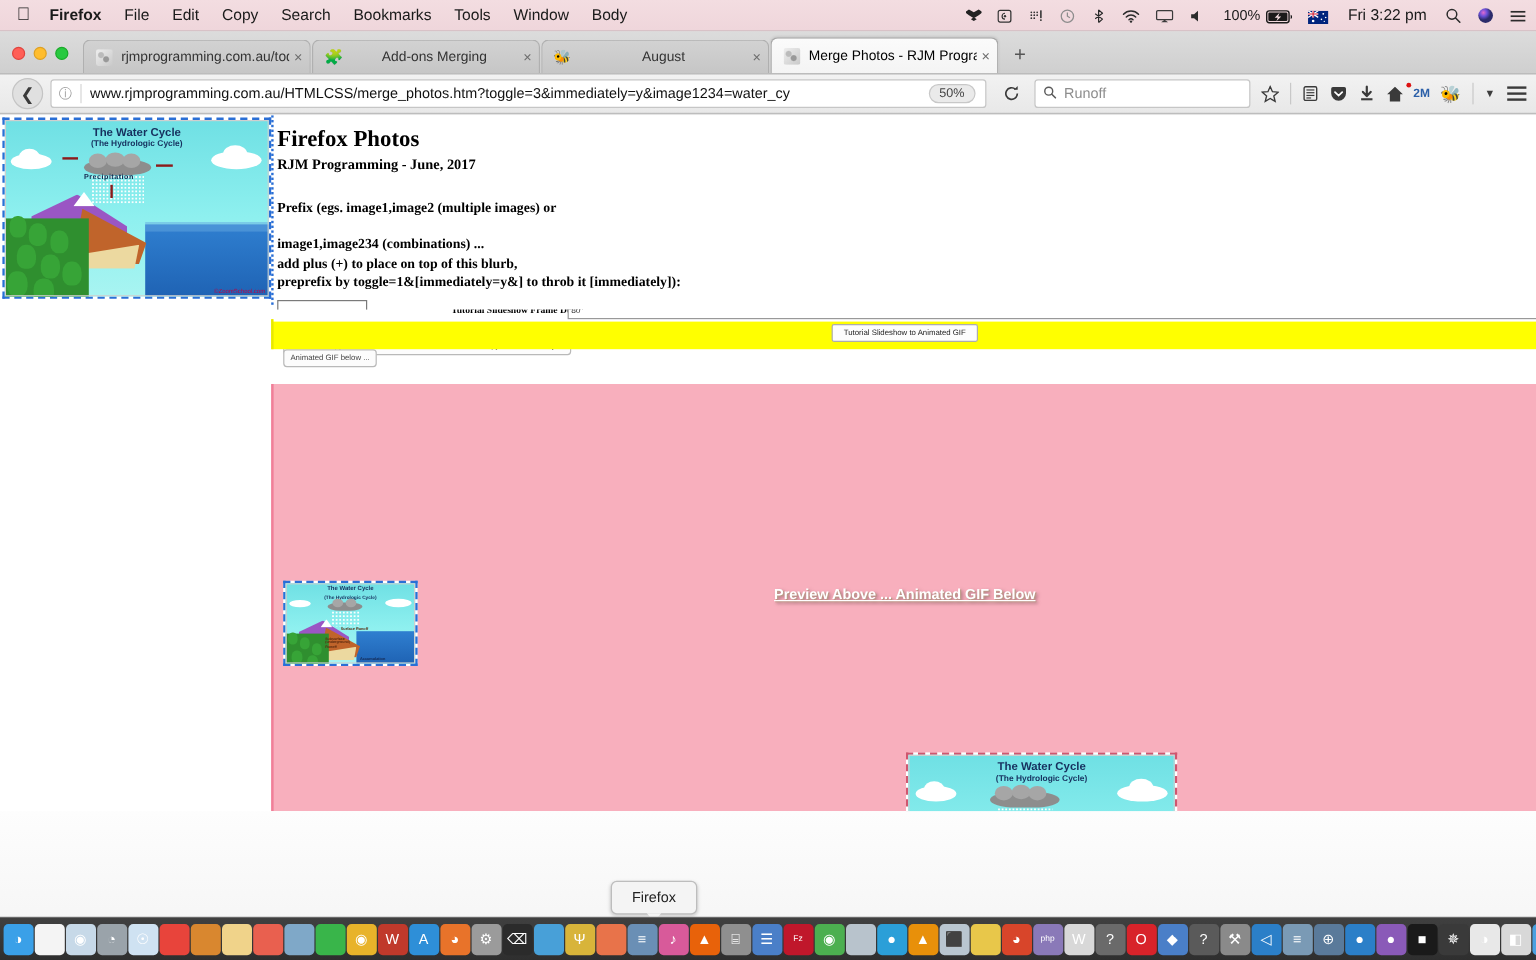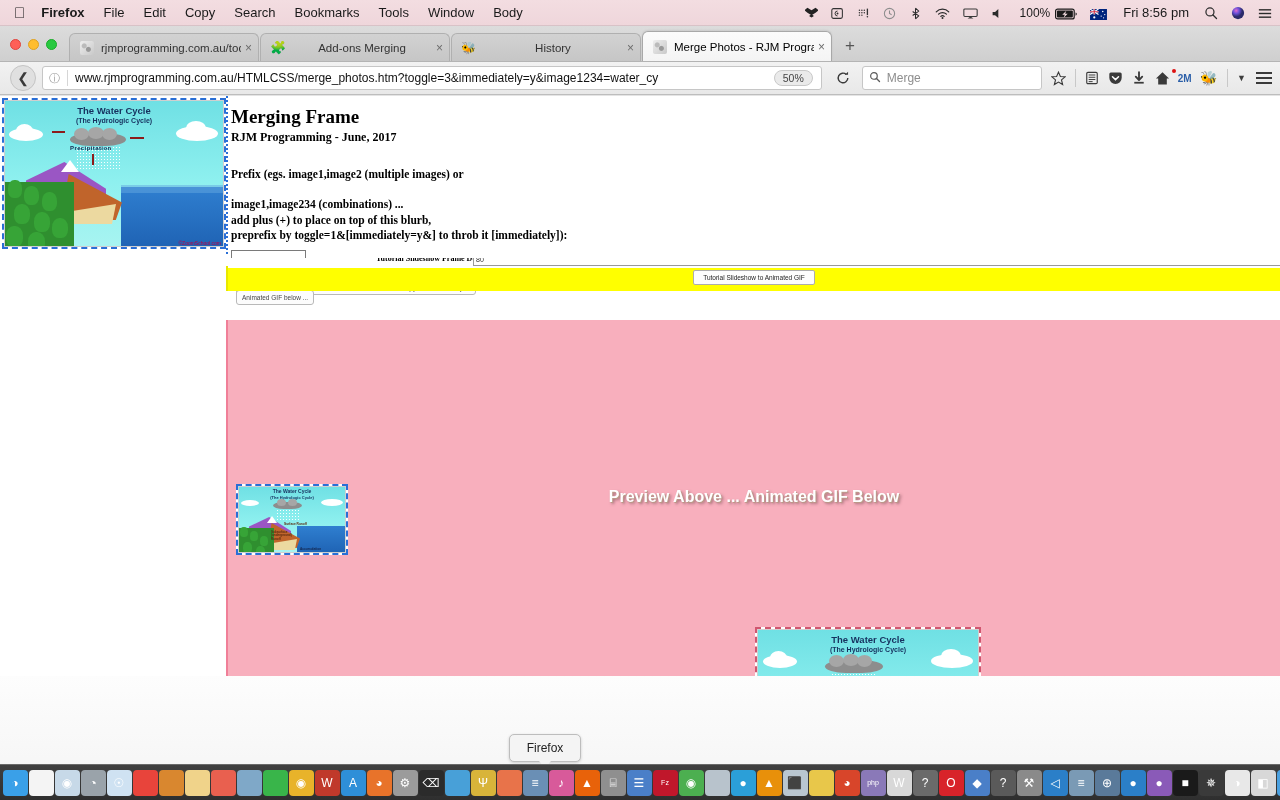--- a/index.html
+++ b/index.html
@@ -189,21 +189,21 @@
     position:absolute; left:226px; top:224px; width:1054px; height:356px;
     background:#f8afbd; border-left:2px solid #f07f98;
   }
   .previewhdr {
     position:absolute; width:100%; text-align:center;
     font-size:17px; font-weight:bold; color:#fff;
     text-shadow:1px 1px 0 #b98, 2px 2px 3px rgba(90,50,60,.55);
     font-family:"Liberation Sans", sans-serif;
   }
   #hdr1 { top:21px; }
-  #hdr2 { top:168px; font-size:16px; }
+  #hdr2 { top:168px; font-size:12px;text-decoration:underline; }
   #smallprev {
     position:absolute; left:8px; top:164px; width:112px; height:71px;
     border:2px dashed #2a6fd6; background:#fff;
   }
   #bigprev {
     position:absolute; left:527px; top:307px; width:226px; height:143px;
     border:2px dashed #d0566f; background:#fff;
   }
 
   
@@ -355,21 +355,21 @@
           <path d="M0 0 L10 6.5 M10 0 L0 6.5" stroke="#fff" stroke-width="1.3"></path>
           <path d="M5 0 V6.5 M0 3.25 H10" stroke="#fff" stroke-width="2"></path>
           <path d="M5 0 V6.5 M0 3.25 H10" stroke="#cf142b" stroke-width="1"></path>
           <circle cx="5" cy="10" r="1.3" fill="#fff"></circle>
           <circle cx="15" cy="3" r=".9" fill="#fff"></circle>
           <circle cx="17.4" cy="6.6" r=".8" fill="#fff"></circle>
           <circle cx="13.2" cy="8.4" r=".8" fill="#fff"></circle>
           <circle cx="16" cy="10.4" r=".7" fill="#fff"></circle>
         </svg>
     </span>
-    <span class="clock">Fri 8:56 pm</span>
+    <span class="clock">Fri 3:22 pm</span>
     <span class="si" style="margin-left:15px;">
       <svg width="14" height="14" viewBox="0 0 16 16">
           <circle cx="6.8" cy="6.8" r="4.6" fill="none" stroke="#2b2b2b" stroke-width="1.4"></circle>
           <path d="M10.3 10.3 L14.3 14.3" stroke="#2b2b2b" stroke-width="1.5" stroke-linecap="round"></path>
         </svg>
     </span>
     <span class="si" style="margin-left:13px;">
       <svg width="14" height="14" viewBox="0 0 16 16">
           <defs>
             <radialGradient id="sg" cx="35%" cy="30%">
@@ -409,21 +409,21 @@
     </div>
 
     <div class="tab center">
       <span class="favicon puzzle">🧩</span>
       <span class="tlabel">Add-ons Merging</span>
       <span class="tclose">×</span>
     </div>
 
     <div class="tab center">
       <span class="favicon bug">🐝</span>
-      <span class="tlabel">History</span>
+      <span class="tlabel">August</span>
       <span class="tclose">×</span>
     </div>
 
     <div class="tab active">
       <span class="favicon"></span>
       <span class="tlabel">Merge Photos - RJM Program</span>
       <span class="tclose">×</span>
     </div>
 
     <div class="newtab">+</div>
@@ -445,21 +445,21 @@
           <path d="M13.8 .8 V4.4 H10.2 z" fill="#3a3a3a"></path>
         </svg>
     </div>
     <div id="searchbar">
       <span class="sico">
         <svg width="12" height="12" viewBox="0 0 16 16">
             <circle cx="6.6" cy="6.6" r="4.4" fill="none" stroke="#5a5a5a" stroke-width="1.6"></circle>
             <path d="M10 10 L14 14" stroke="#5a5a5a" stroke-width="1.8" stroke-linecap="round"></path>
           </svg>
       </span>
-      <span>Merge</span>
+      <span>Runoff</span>
     </div>
     <span class="tbicon">
       <svg width="15" height="15" viewBox="0 0 16 16">
           <path d="M8 1.2 L10 5.8 L15 6.2 L11.2 9.5 L12.4 14.4 L8 11.8 L3.6 14.4 L4.8 9.5 L1 6.2 L6 5.8 Z" fill="none" stroke="#3a3a3a" stroke-width="1.2"></path>
         </svg>
     </span>
     <span class="vsep"></span>
     <span class="tbicon">
       <svg width="14" height="14" viewBox="0 0 16 16">
           <rect x="2" y="1.5" width="12" height="13" rx="1.4" fill="none" stroke="#3a3a3a" stroke-width="1.3"></rect>
@@ -539,21 +539,21 @@
       <div class="tree" style="left:2px;top:126px;width:17px;height:21px;"></div>
       <div class="tree" style="left:24px;top:132px;width:17px;height:20px;"></div>
       <div class="credit" style="font-size:5px;">©ZoomSchool.com</div>
       <div class="frame"></div>
     </div>
   </div>
 
   <div id="article">
     <div class="leftrule"></div>
     <div class="body">
-      <h1 class="ttl">Merging Frame</h1>
+      <h1 class="ttl">Firefox Photos</h1>
       <div class="subttl">RJM Programming - June, 2017</div>
       <p class="blurb">
         <span>Prefix (egs. image1,image2 (multiple images) or</span><br>
         <br>
         <span>image1,image234 (combinations) ...</span><br>
         <span>add plus (+) to place on top of this blurb,</span><br>
         <span>preprefix by toggle=1&amp;[immediately=y&amp;] to throb it [immediately]):</span>
       </p>
       <input class="txtinput" type="text" value="" style="">
       <div class="minibtns">

